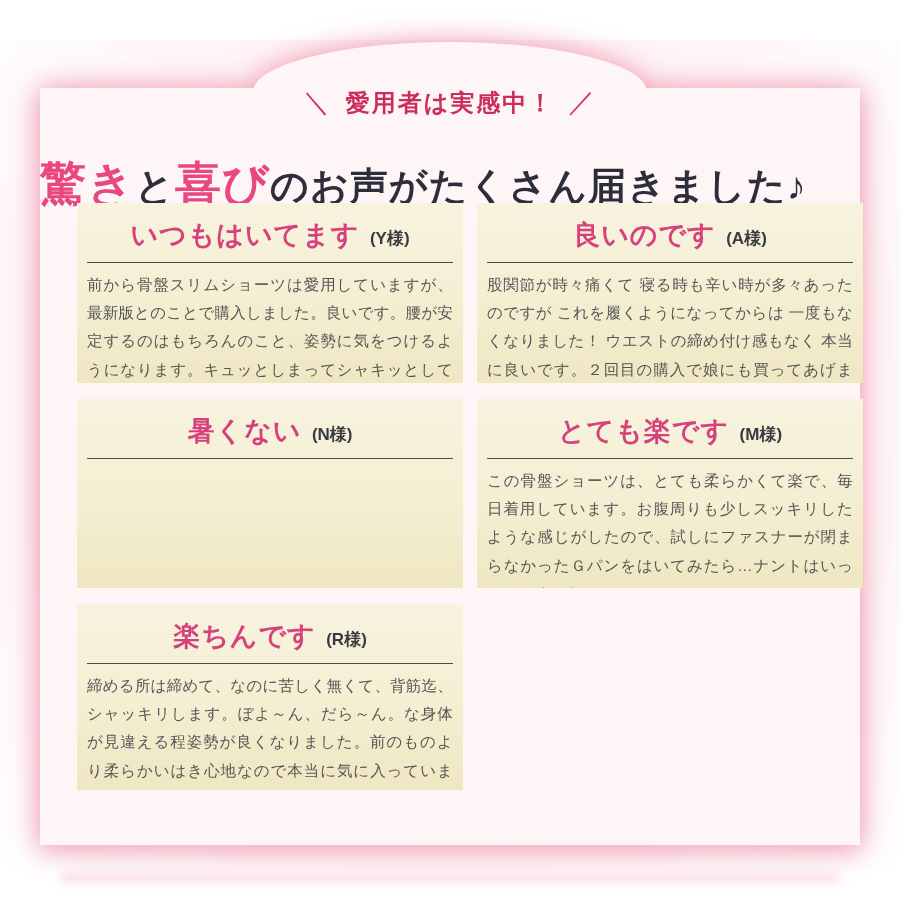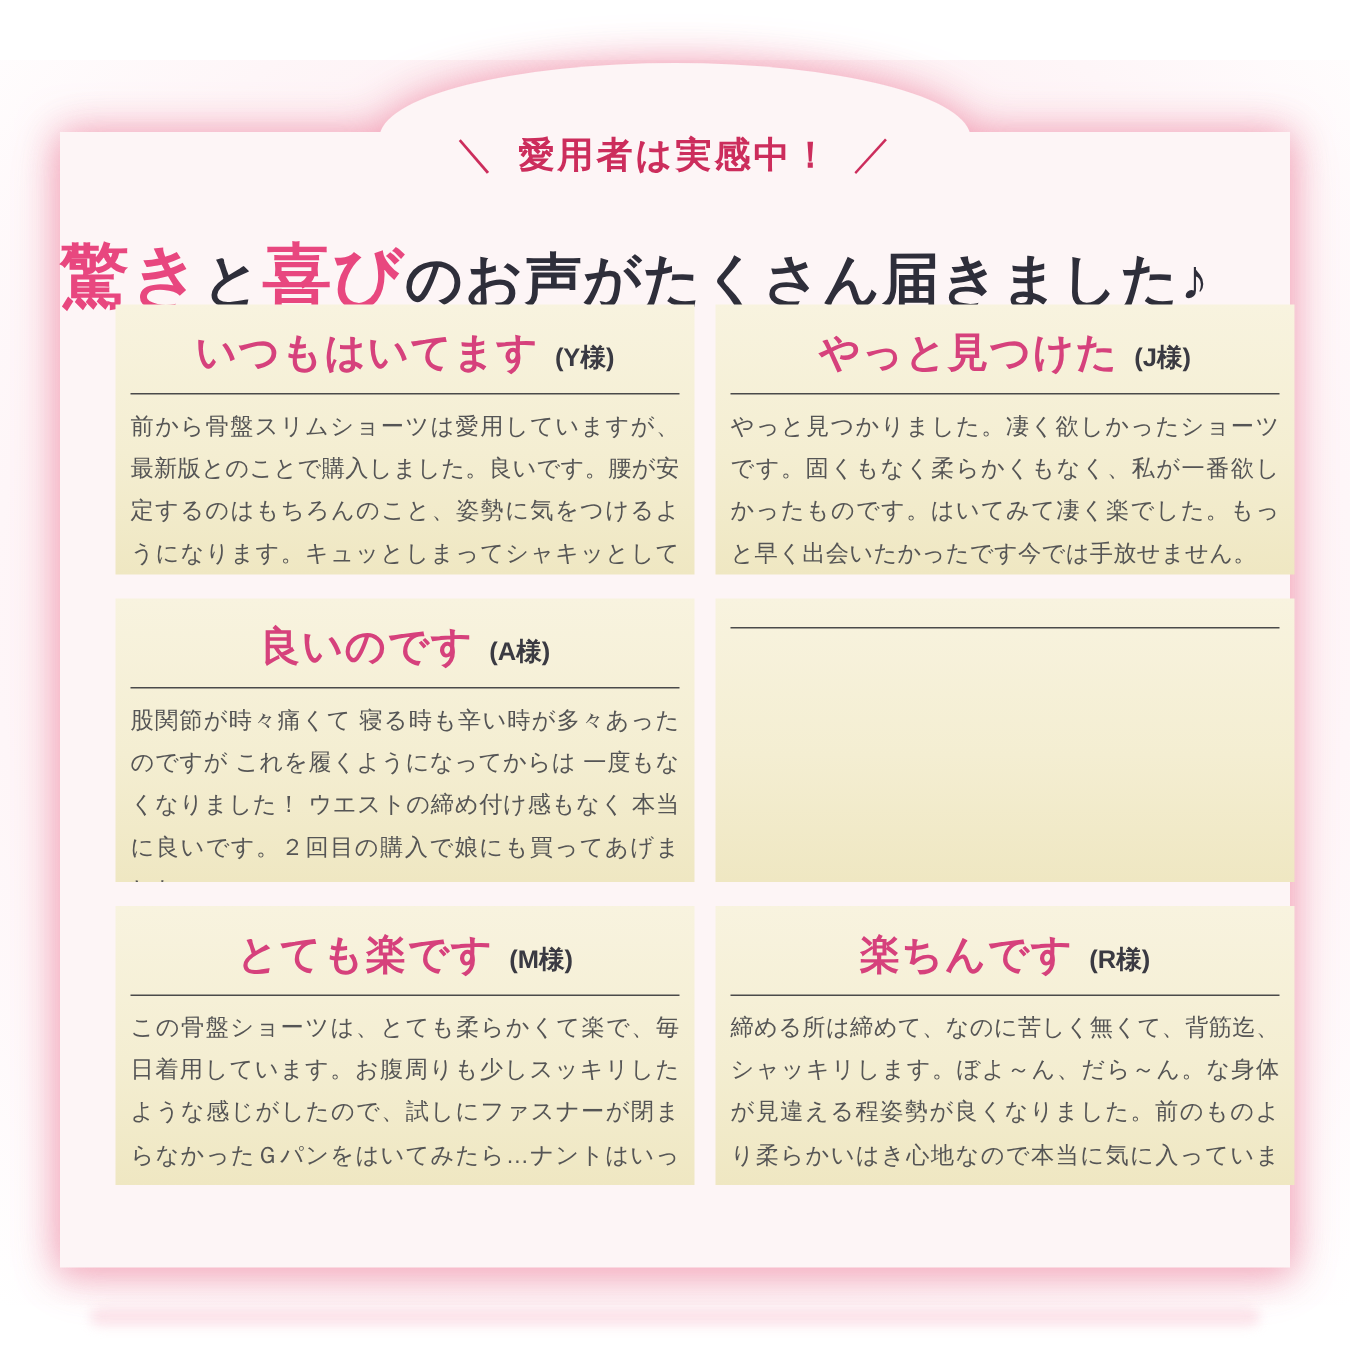--- a/index.html
+++ b/index.html
@@ -87,39 +87,35 @@
 
     <section class="t-card">
       <div class="t-head">
         <span class="t-title">いつもはいてます</span>
         <span class="t-name">(Y様)</span>
       </div>
       <div class="t-divider"></div>
       <p class="t-body">前から骨盤スリムショーツは愛用していますが、最新版とのことで購入しました。良いです。腰が安定するのはもちろんのこと、姿勢に気をつけるようになります。キュッとしまってシャキッとして良いです。</p>
     </section>
 
-    <section class="t-card">
-      <div class="t-head">
-        <span class="t-title">やっと見つけた</span>
-        <span class="t-name">(J様)</span>
-      </div>
-      <div class="t-divider"></div>
-      <p class="t-body">やっと見つかりました。凄く欲しかったショーツです。固くもなく柔らかくもなく、私が一番欲しかったものです。はいてみて凄く楽でした。もっと早く出会いたかったです今では手放せません。</p>
-    </section>
 
     <section class="t-card">
       <div class="t-head">
         <span class="t-title">良いのです</span>
         <span class="t-name">(A様)</span>
       </div>
       <div class="t-divider"></div>
       <p class="t-body">股関節が時々痛くて 寝る時も辛い時が多々あったのですが これを履くようになってからは 一度もなくなりました！ ウエストの締め付け感もなく 本当に良いです。２回目の購入で娘にも買ってあげました</p>
     </section>
 
     <section class="t-card">
+      <div class="t-head">
+        <span class="t-title">暑くない</span>
+        <span class="t-name">(N様)</span>
+      </div>
       <div class="t-divider"></div>
     </section>
 
     <section class="t-card">
       <div class="t-head">
         <span class="t-title">とても楽です</span>
         <span class="t-name">(M様)</span>
       </div>
       <div class="t-divider"></div>
       <p class="t-body">この骨盤ショーツは、とても柔らかくて楽で、毎日着用しています。お腹周りも少しスッキリしたような感じがしたので、試しにファスナーが閉まらなかったＧパンをはいてみたら…ナントはいっちゃいました！</p>

